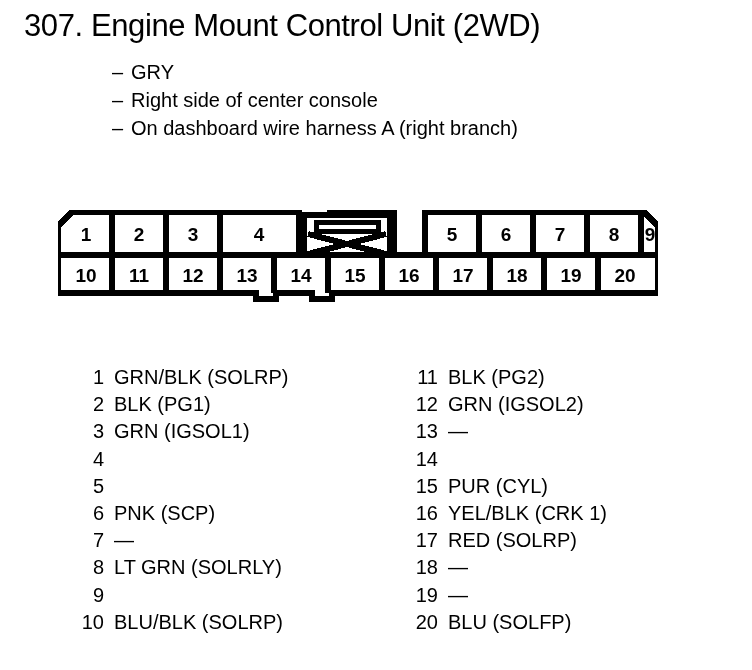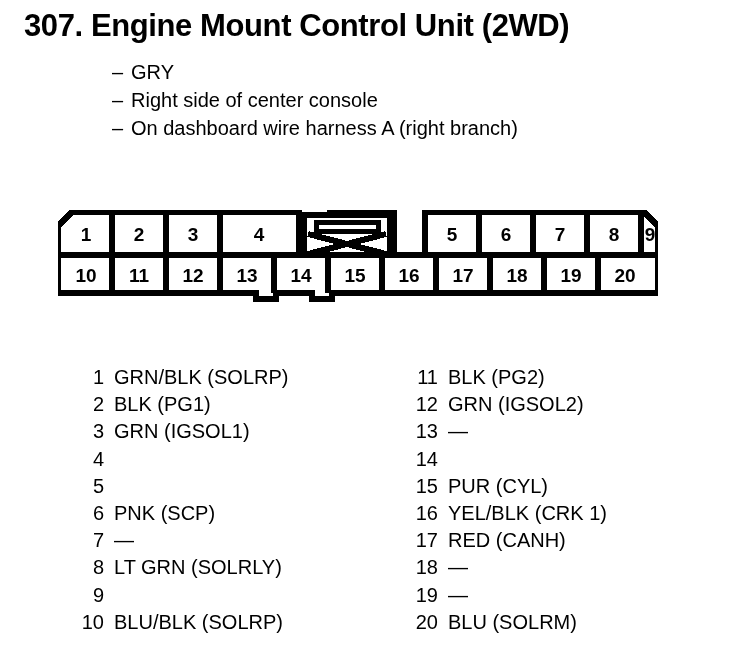--- a/index.html
+++ b/index.html
@@ -6,21 +6,21 @@
   body{
     width:752px;height:670px;position:relative;overflow:hidden;
     font-family:"Liberation Sans","DejaVu Sans",sans-serif;
     color:#000000;
     -webkit-font-smoothing:none;
   }
 
   
   #title{
     position:absolute;left:24px;top:8px;
-    font-size:31px;font-weight:bold;
+    font-size:31px;font-weight:normal;
     letter-spacing:-0.4px;
     white-space:nowrap;
     line-height:36px;
   }
   #bullets{
     position:absolute;left:112px;top:58px;
     font-size:20px;line-height:28px;
     white-space:nowrap;
   }
   .bullet{display:flex;align-items:baseline;}
@@ -223,29 +223,29 @@
     <div class="pinrow">
         <span class="pinno">15</span>
         <span class="pinlabel">PUR (CYL)</span>
       </div>
     <div class="pinrow">
         <span class="pinno">16</span>
         <span class="pinlabel">YEL/BLK (CRK 1)</span>
       </div>
     <div class="pinrow">
         <span class="pinno">17</span>
-        <span class="pinlabel">RED (CANH)</span>
+        <span class="pinlabel">RED (SOLRP)</span>
       </div>
     <div class="pinrow">
         <span class="pinno">18</span>
         <span class="pinlabel">—</span>
       </div>
     <div class="pinrow">
         <span class="pinno">19</span>
         <span class="pinlabel">—</span>
       </div>
     <div class="pinrow">
         <span class="pinno">20</span>
-        <span class="pinlabel">BLU (SOLRM)</span>
+        <span class="pinlabel">BLU (SOLFP)</span>
       </div>
   </div>
 
 </div>
 
 </body></html>

